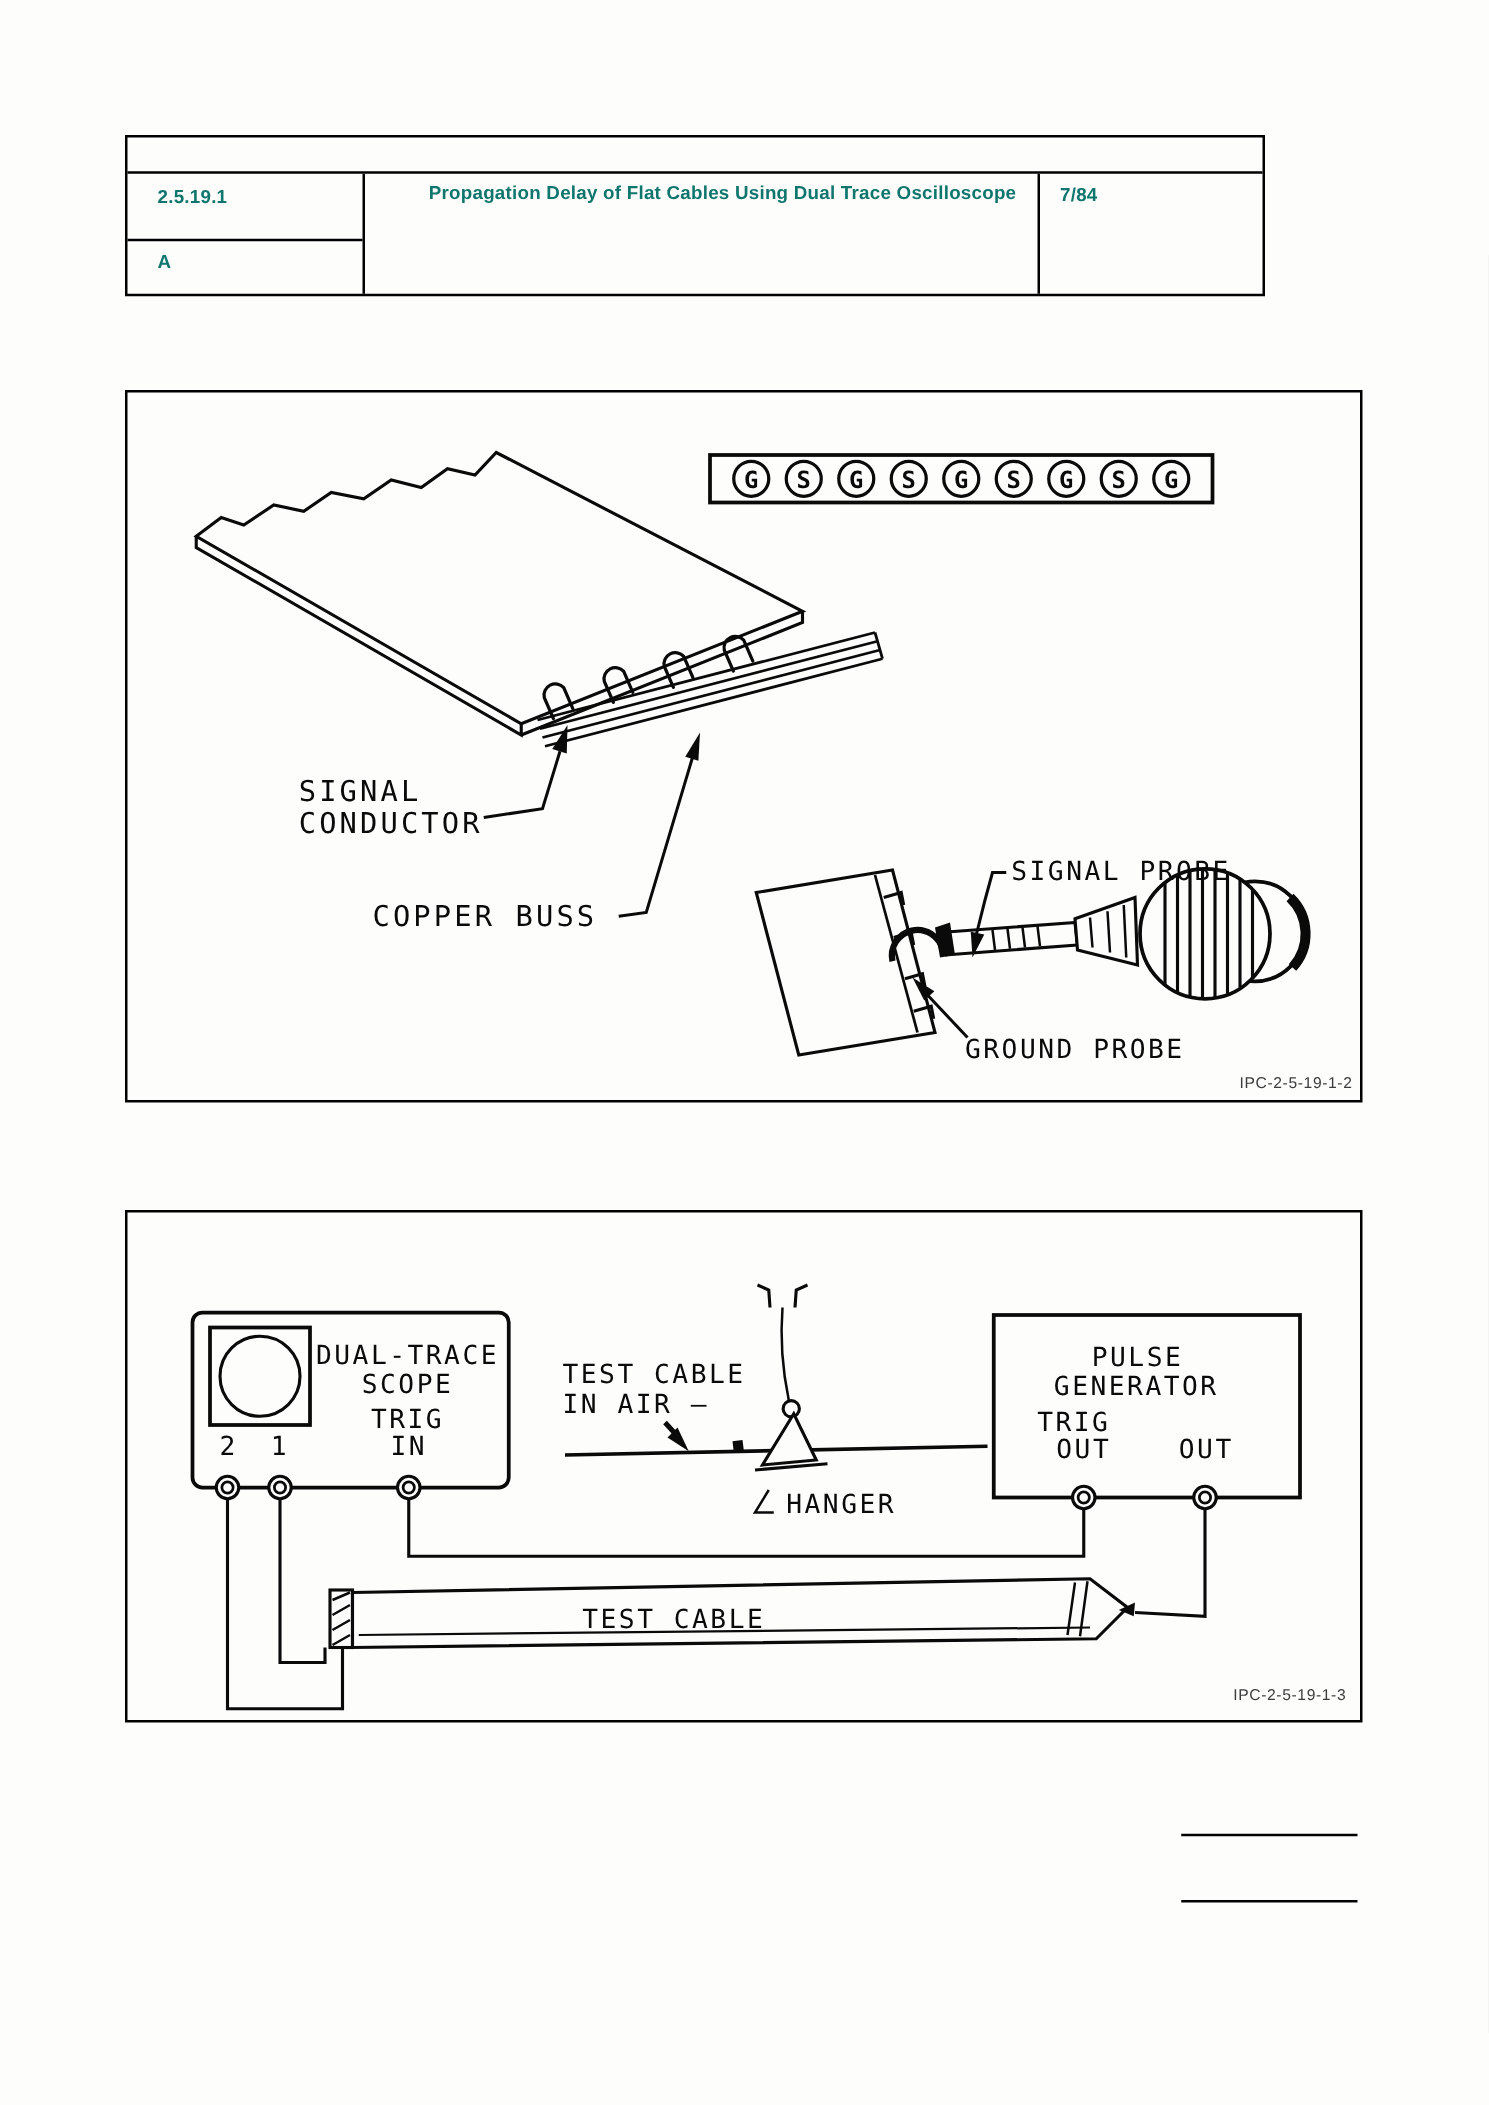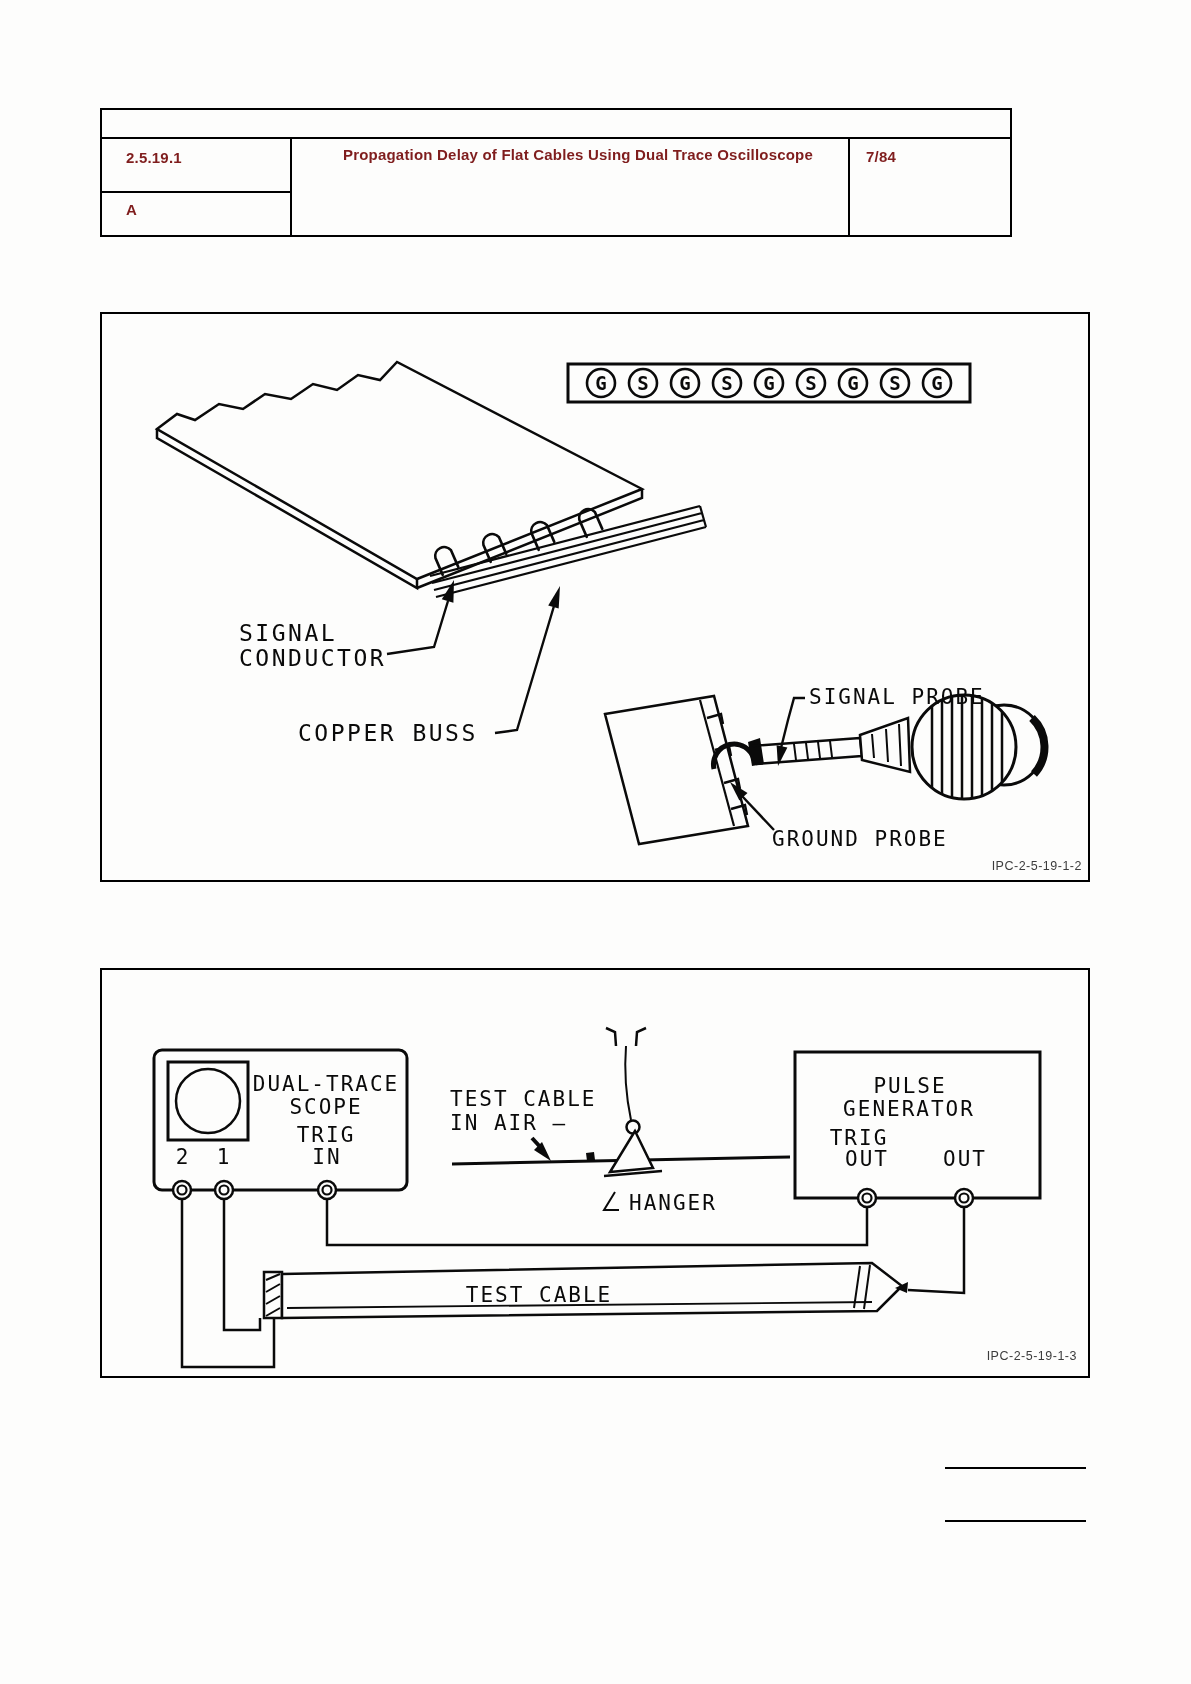--- a/index.html
+++ b/index.html
@@ -1,26 +1,26 @@
 <!DOCTYPE html>
 <html><head>
 <meta charset="utf-8">
 <style>
   html,body{margin:0;padding:0;background:#e8e8e8;}
   .page{position:relative;width:1191px;height:1684px;background:#fdfdfc;overflow:hidden;
-        font-family:"Liberation Sans",sans-serif;color:#7f1d1d;}
+        font-family:"Liberation Sans",sans-serif;color:#0f766e;}
   
   .hdr{position:absolute;left:100px;top:108px;width:908px;height:125px;border:2px solid #000;background:#fdfdfc;}
   .hdr-toprow{height:27px;border-bottom:2px solid #000;}
   .hdr-main{display:flex;height:96px;}
   .hdr-left{width:188px;border-right:2px solid #000;display:flex;flex-direction:column;}
   .hdr-left .cell1{height:54px;border-bottom:2px solid #000;padding:10px 0 0 24px;box-sizing:border-box;}
   .hdr-left .cell2{flex:1;padding:8px 0 0 24px;box-sizing:border-box;}
   .hdr-mid{flex:1;padding:7px 0 0 22px;box-sizing:border-box;margin-left:29px;}
-  .hdr-right{width:162px;border-left:2px solid #000;padding:9px 0 0 16px;box-sizing:border-box;}
+  .hdr-right{width:180px;border-left:2px solid #000;padding:9px 0 0 16px;box-sizing:border-box;}
   .hdr b, .hdr .t{font-weight:bold;font-size:15px;letter-spacing:.2px;}
   
   .figbox{position:absolute;left:100px;background:#fdfdfc;border:2px solid #000;}
   #fig1{top:312px;width:986px;height:566px;}
   #fig2{top:968px;width:986px;height:406px;}
   .figbox svg{display:block;width:100%;height:100%;}
   
   text{font-family:"DejaVu Sans Mono",monospace;fill:#0a0a0a;}
   .lbl{font-size:23px;letter-spacing:2.5px;}
   .lbl-m{font-size:21px;letter-spacing:2px;}

